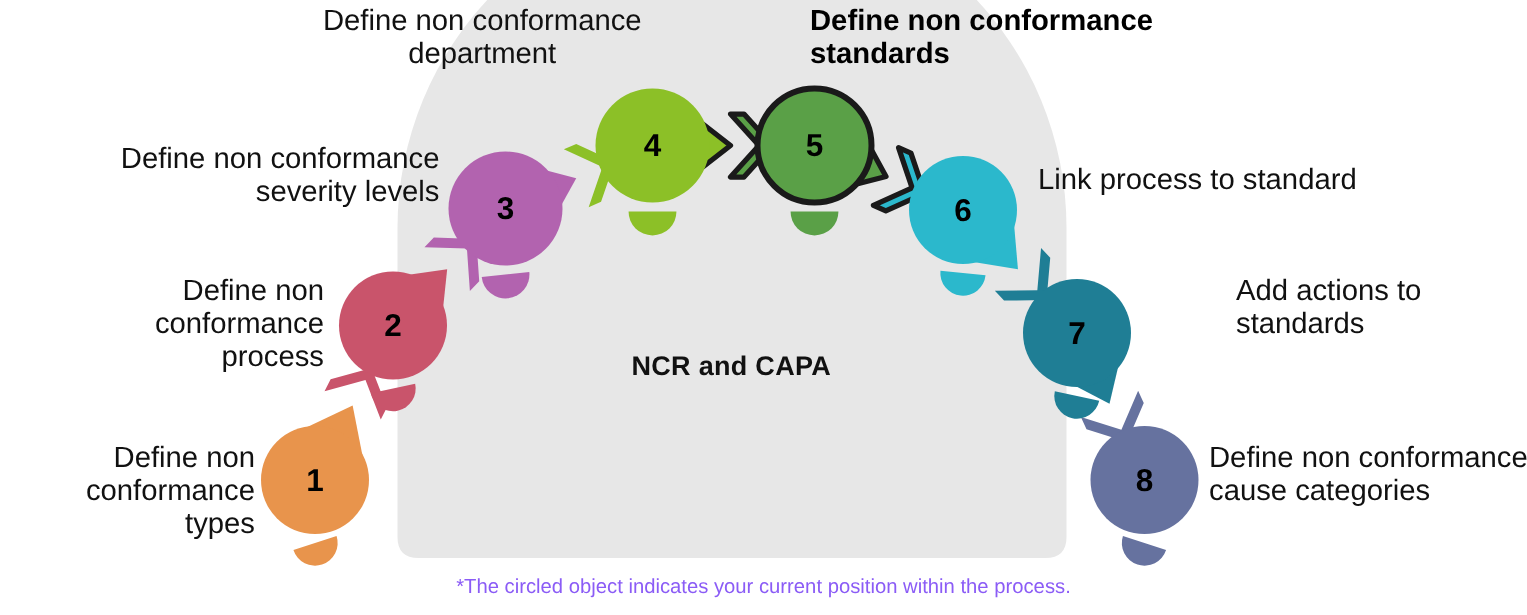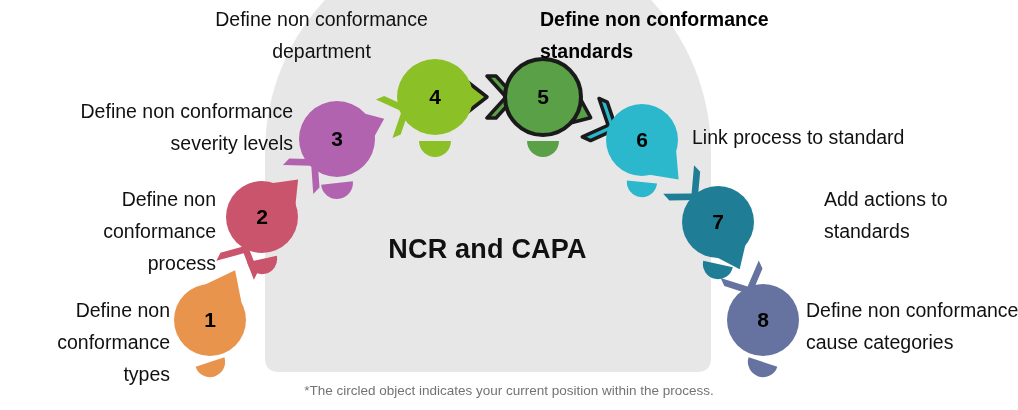--- a/index.html
+++ b/index.html
@@ -21,38 +21,38 @@
   #flow-svg {
     position: absolute;
     left: 0;
     top: 0;
     width: 1018px;
     height: 410px;
   }
   .lbl {
     position: absolute;
     font-size: 19.5px;
-    line-height: 32px;
+    line-height: 22px;
     color: #111111;
     white-space: pre-line;
   }
   .lbl.right-al { text-align: right; }
   .lbl.left-al  { text-align: left; }
   .lbl.center-al{ text-align: center; }
   .lbl.current {
     font-weight: bold;
     color: #000000;
   }
   .center-title {
     position: absolute;
     left: 305px;
     top: 234px;
     width: 365px;
     text-align: center;
-    font-size: 27px;
+    font-size: 18px;
     font-weight: bold;
     color: #111111;
     letter-spacing: 0.2px;
   }
   .center-sub {
     position: absolute;
     left: 305px;
     top: 282px;
     width: 365px;
     text-align: center;
@@ -61,21 +61,21 @@
     color: #676767;
     white-space: pre-line;
   }
   .footnote {
     position: absolute;
     left: 0;
     top: 383px;
     width: 1018px;
     text-align: center;
     font-size: 13.5px;
-    color: #737373;
+    color: #8b5cf6;
   }
   .num {
     font-family: "Liberation Sans", "DejaVu Sans", sans-serif;
     font-size: 21px;
     font-weight: bold;
     fill: #000000;
   }
 </style>
 </head>
 <body>
@@ -138,21 +138,21 @@
       <div class="lbl right-al" style="left: 10px; top: 294px; width: 160px;">Define non
 conformance types</div>
       <div class="lbl right-al" style="left: 30px; top: 183px; width: 186px;">Define non
 conformance process</div>
       <div class="lbl right-al" style="left: 50px; top: 95px; width: 243px;">Define non conformance
 severity levels</div>
       <div class="lbl center-al" style="left: 200px; top: 3px; width: 243px;">Define non conformance
 department</div>
       <div class="lbl left-al current" style="left: 540px; top: 3px; width: 250px;">Define non conformance
 standards</div>
-      <div class="lbl left-al" style="left: 692px; top: 109px; width: 250px; margin-top: 12px;">Link process to standard</div>
+      <div class="lbl left-al" style="left: 692px; top: 109px; width: 250px;">Link process to standard</div>
       <div class="lbl left-al" style="left: 824px; top: 183px; width: 200px;">Add actions to
 standards</div>
       <div class="lbl left-al" style="left: 806px; top: 294px; width: 220px;">Define non conformance
 cause categories</div>
     </div>
 
   <div class="footnote">*The circled object indicates your current position within the process.</div>
 </div>
 
 </body></html>

